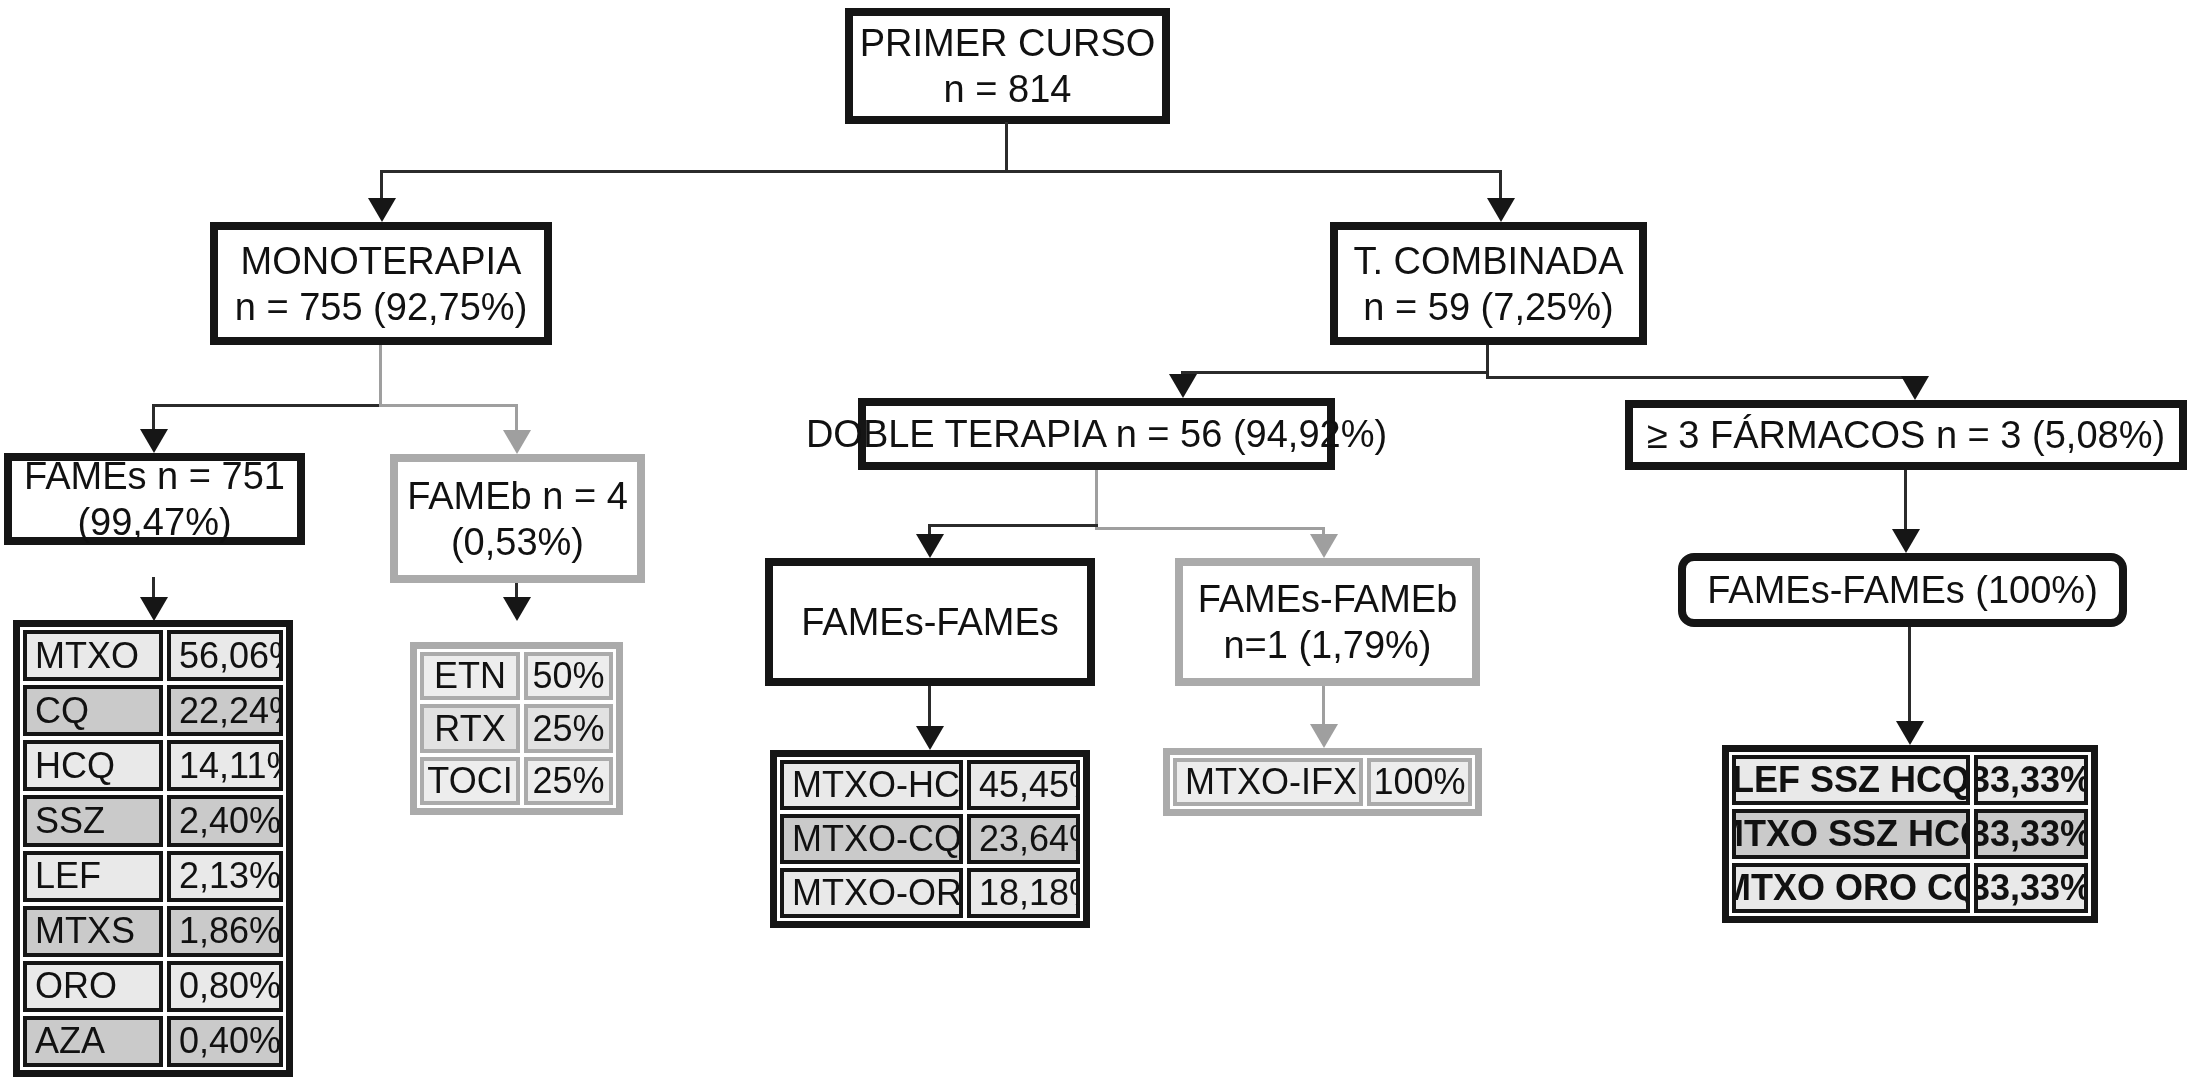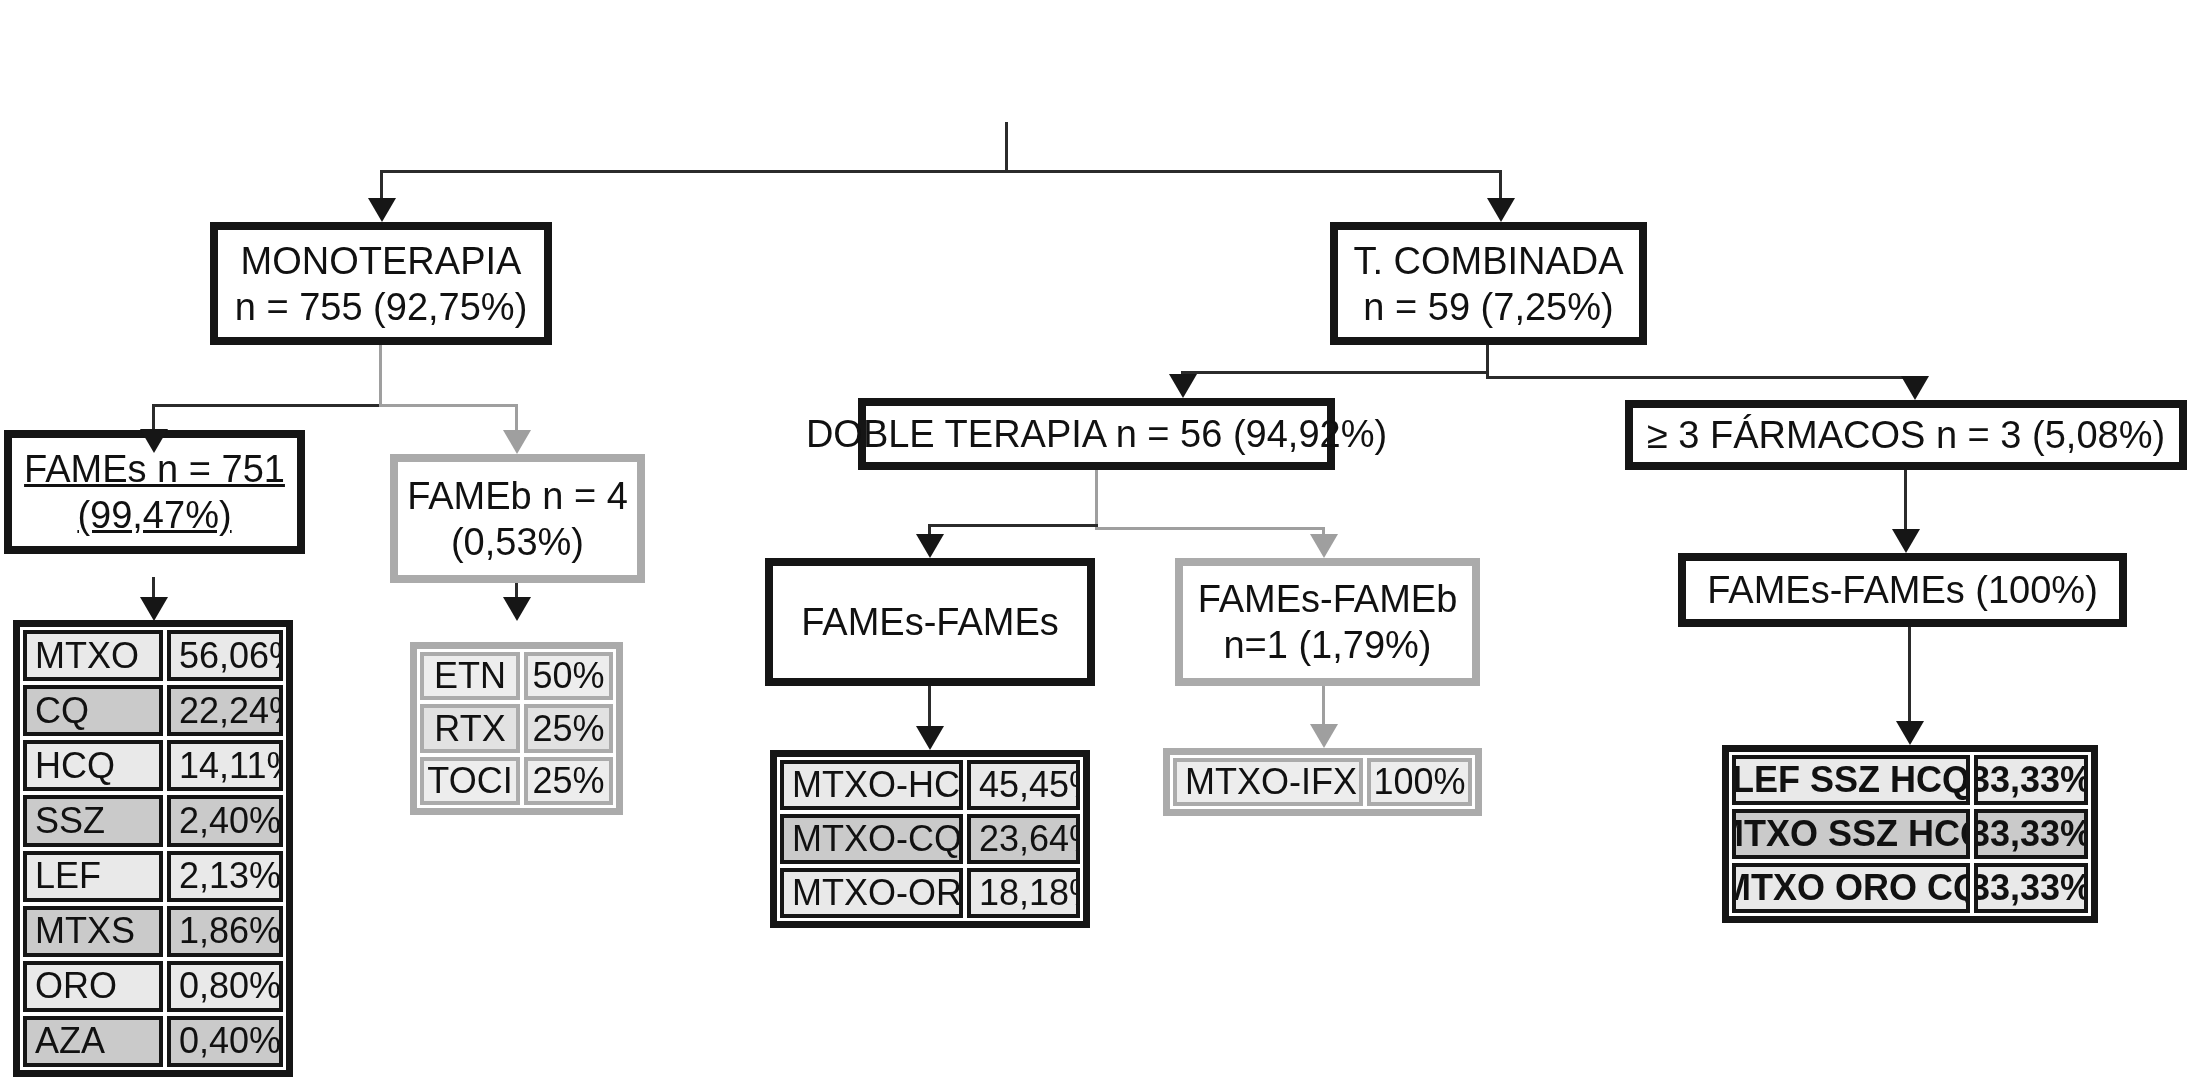--- a/index.html
+++ b/index.html
@@ -42,32 +42,36 @@
   .cell.light2{background:#ededed;}
   .cell.dark2{background:#e2e2e2;}
   .cell.center{justify-content:center;padding:0 4px;}
   .cell.padL{}
 </style>
 </head>
 <body>
 
 <div class="canvas">
 
+  <div class="node" style="left:845px;top:8px;width:325px;height:116px;">
+    <div>PRIMER CURSO</div>
+    <div>n = 814</div>
+  </div>
 
   <div class="node" style="left:210px;top:222px;width:342px;height:123px;">
     <div>MONOTERAPIA</div>
     <div>n = 755 (92,75%)</div>
   </div>
 
   <div class="node" style="left:1330px;top:222px;width:317px;height:123px;">
     <div>T. COMBINADA</div>
     <div>n = 59 (7,25%)</div>
   </div>
 
-  <div class="node" style="left:4px;top:430px;width:301px;height:124px;text-decoration:underline;">
+  <div class="node" style="left:4px;top:453px;width:301px;height:92px;">
     <div>FAMEs n = 751</div>
     <div>(99,47%)</div>
   </div>
 
   <div class="node gray" style="left:390px;top:454px;width:255px;height:129px;">
     <div>FAMEb n = 4</div>
     <div>(0,53%)</div>
   </div>
 
   <div class="node" style="left:858px;top:398px;width:477px;height:72px;">
@@ -80,21 +84,21 @@
 
   <div class="node" style="left:765px;top:558px;width:330px;height:128px;">
     <div>FAMEs-FAMEs</div>
   </div>
 
   <div class="node gray" style="left:1175px;top:558px;width:305px;height:128px;">
     <div>FAMEs-FAMEb</div>
     <div>n=1 (1,79%)</div>
   </div>
 
-  <div class="node" style="left:1678px;top:553px;width:449px;height:74px;">
+  <div class="node" style="left:1678px;top:553px;width:449px;height:74px;border-radius:16px;">
     <div>FAMEs-FAMEs (100%)</div>
   </div>
 
   <div class="line" style="left:1005px;top:122px;width:3px;height:50px;"></div>
   <div class="line" style="left:380px;top:170px;width:1122px;height:3px;"></div>
   <div class="line" style="left:380px;top:170px;width:3px;height:30px;"></div>
   <div class="arrow" style="left:368px;top:198px;"></div>
   <div class="line" style="left:1499px;top:170px;width:3px;height:30px;"></div>
   <div class="arrow" style="left:1487px;top:198px;"></div>
 

